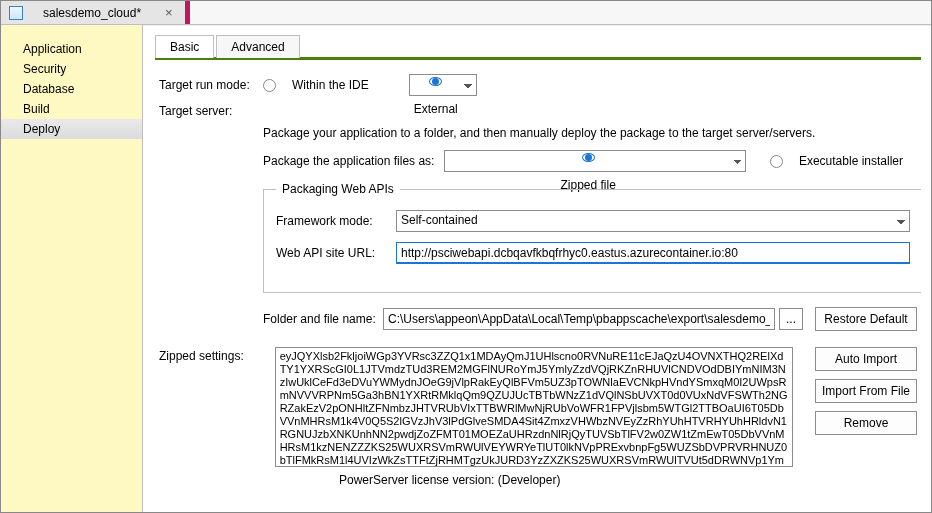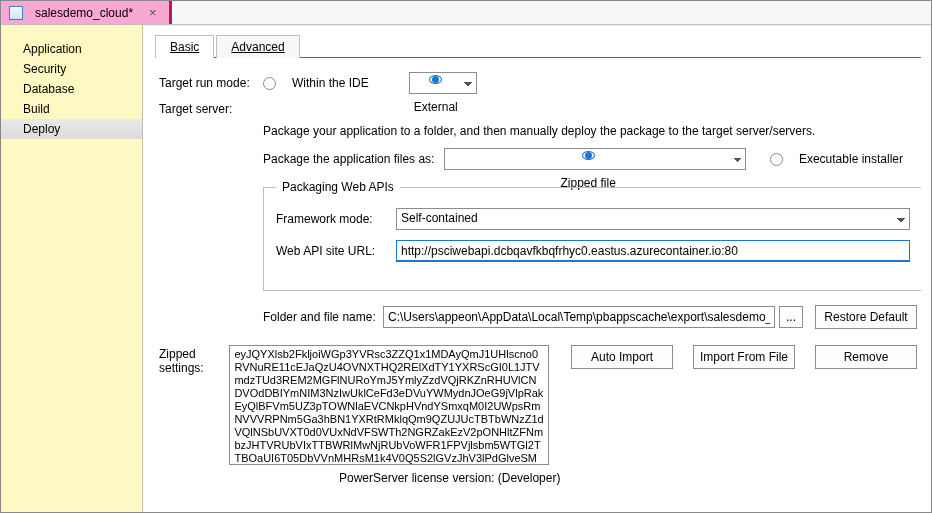--- a/index.html
+++ b/index.html
@@ -1,26 +1,26 @@
 <!DOCTYPE html>
 <html><head>
 <meta charset="utf-8">
 <style>
   * { box-sizing: border-box; margin: 0; padding: 0; font-family: "Segoe UI", Tahoma, sans-serif; font-size: 12px; color: #000; }
   body { background: #fff; width: 932px; height: 513px; overflow: hidden; display: flex; flex-direction: column; border: 1px solid #888; }
   .tabstrip { height: 24px; background: #f7f7f7; display: flex; border-bottom: 1px solid #bfbfbf; }
-  .doc-tab { display: flex; align-items: center; gap: 12px; padding: 0 8px; background: #f9a8d4; border-right: 3px solid #be185d; }
+  .doc-tab { display: flex; align-items: center; gap: 20px; padding: 0 8px; background: #e5e5e5; border-right: 5px solid #be185d; }
   .doc-icon { width: 14px; height: 14px; border: 1px solid #3a83c0; background: linear-gradient(#eef7ff,#cfe6fa); display: inline-block; }
   .close-x { color: #555; font-size: 13px; padding: 0 4px; cursor: default; }
   .workarea { flex: 1; display: flex; min-height: 0; }
   .sidebar { width: 142px; background: #fef9c3; border-right: 1px solid #bfbfbf; padding-top: 14px; }
   .sidebar-item { padding: 3px 6px 3px 22px; cursor: default; }
   .sidebar-item.selected { background: linear-gradient(#e9e9e9,#dcdcdc); }
   .main { flex: 1; display: flex; flex-direction: column; padding: 8px 10px 4px 12px; min-width: 0; background: #fff; border-top: 1px solid #eee; }
-  .inner-tabs { display: flex; gap: 2px; border-bottom: 1px solid #4d7c0f; text-decoration: underline; }
+  .inner-tabs { display: flex; gap: 2px; border-bottom: 3px solid #4d7c0f; }
   .inner-tab { padding: 4px 14px; border: 1px solid #bfbfbf; border-bottom: none; background: #f7f7f7; position: relative; top: 1px; }
   .inner-tab.active { background: #fff; }
   .form { padding: 14px 4px 4px 4px; overflow: auto; flex: 1; }
   .row { display: flex; align-items: center; margin-bottom: 8px; }
   .row > .lbl { width: 104px; }
   .radios { display: flex; align-items: center; }
   .radio { display: flex; align-items: center; gap: 16px; margin-right: 40px; }
   .radio .dot { width: 13px; height: 13px; border: 1px solid #888; border-radius: 50%; display: inline-flex; align-items: center; justify-content: center; background: #fff; }
   .radio.sel .dot { border-color: #1976d2; }
   .radio.sel .dot::after { content: ""; width: 7px; height: 7px; background: #1976d2; border-radius: 50%; }
@@ -38,21 +38,21 @@
       #fff; flex-direction: column; }
   .txt.hl { border: 1px solid #1976d2; border-bottom: 2px solid #1976d2; }
   .folder-row { display: flex; align-items: center; margin-bottom: 16px; }
   .folder-row .lbl2 { width: 222px; }
   .folder-row .txt { width: 420px; flex: none; }
   .browse { width: 24px; height: 22px; border: 1px solid #8c8c8c; background:#fff; margin-left: 4px; text-align:center; line-height:18px; }
   .big-btn { width: 102px; height: 24px; border: 1px solid #8c8c8c; background: #fdfdfd; margin-left: 12px; }
   .license-row { display: flex; align-items: flex-start; }
   .license-row .lbl3 { width: 116px; padding-top: 2px; }
   .license-box { width: 520px; height: 120px; border: 1px solid #8c8c8c; padding: 2px 4px; font-size: 11px; line-height: 13px; overflow: hidden; word-break: break-all; font-family: inherit; resize: none; }
-  .license-btns { display: flex; gap: 20px; margin-left: 22px; }
+  .license-btns { display: flex; flex-direction: column; gap: 8px; margin-left: 22px; }
   .vline { color:#000; margin: 6px 0 0 180px; }
 </style>
 </head>
 <body>
 
 <div class="tabstrip">
   <div class="doc-tab">
     <span class="doc-icon"></span>
     <span>salesdemo_cloud*</span>
     <span class="close-x">×</span>

